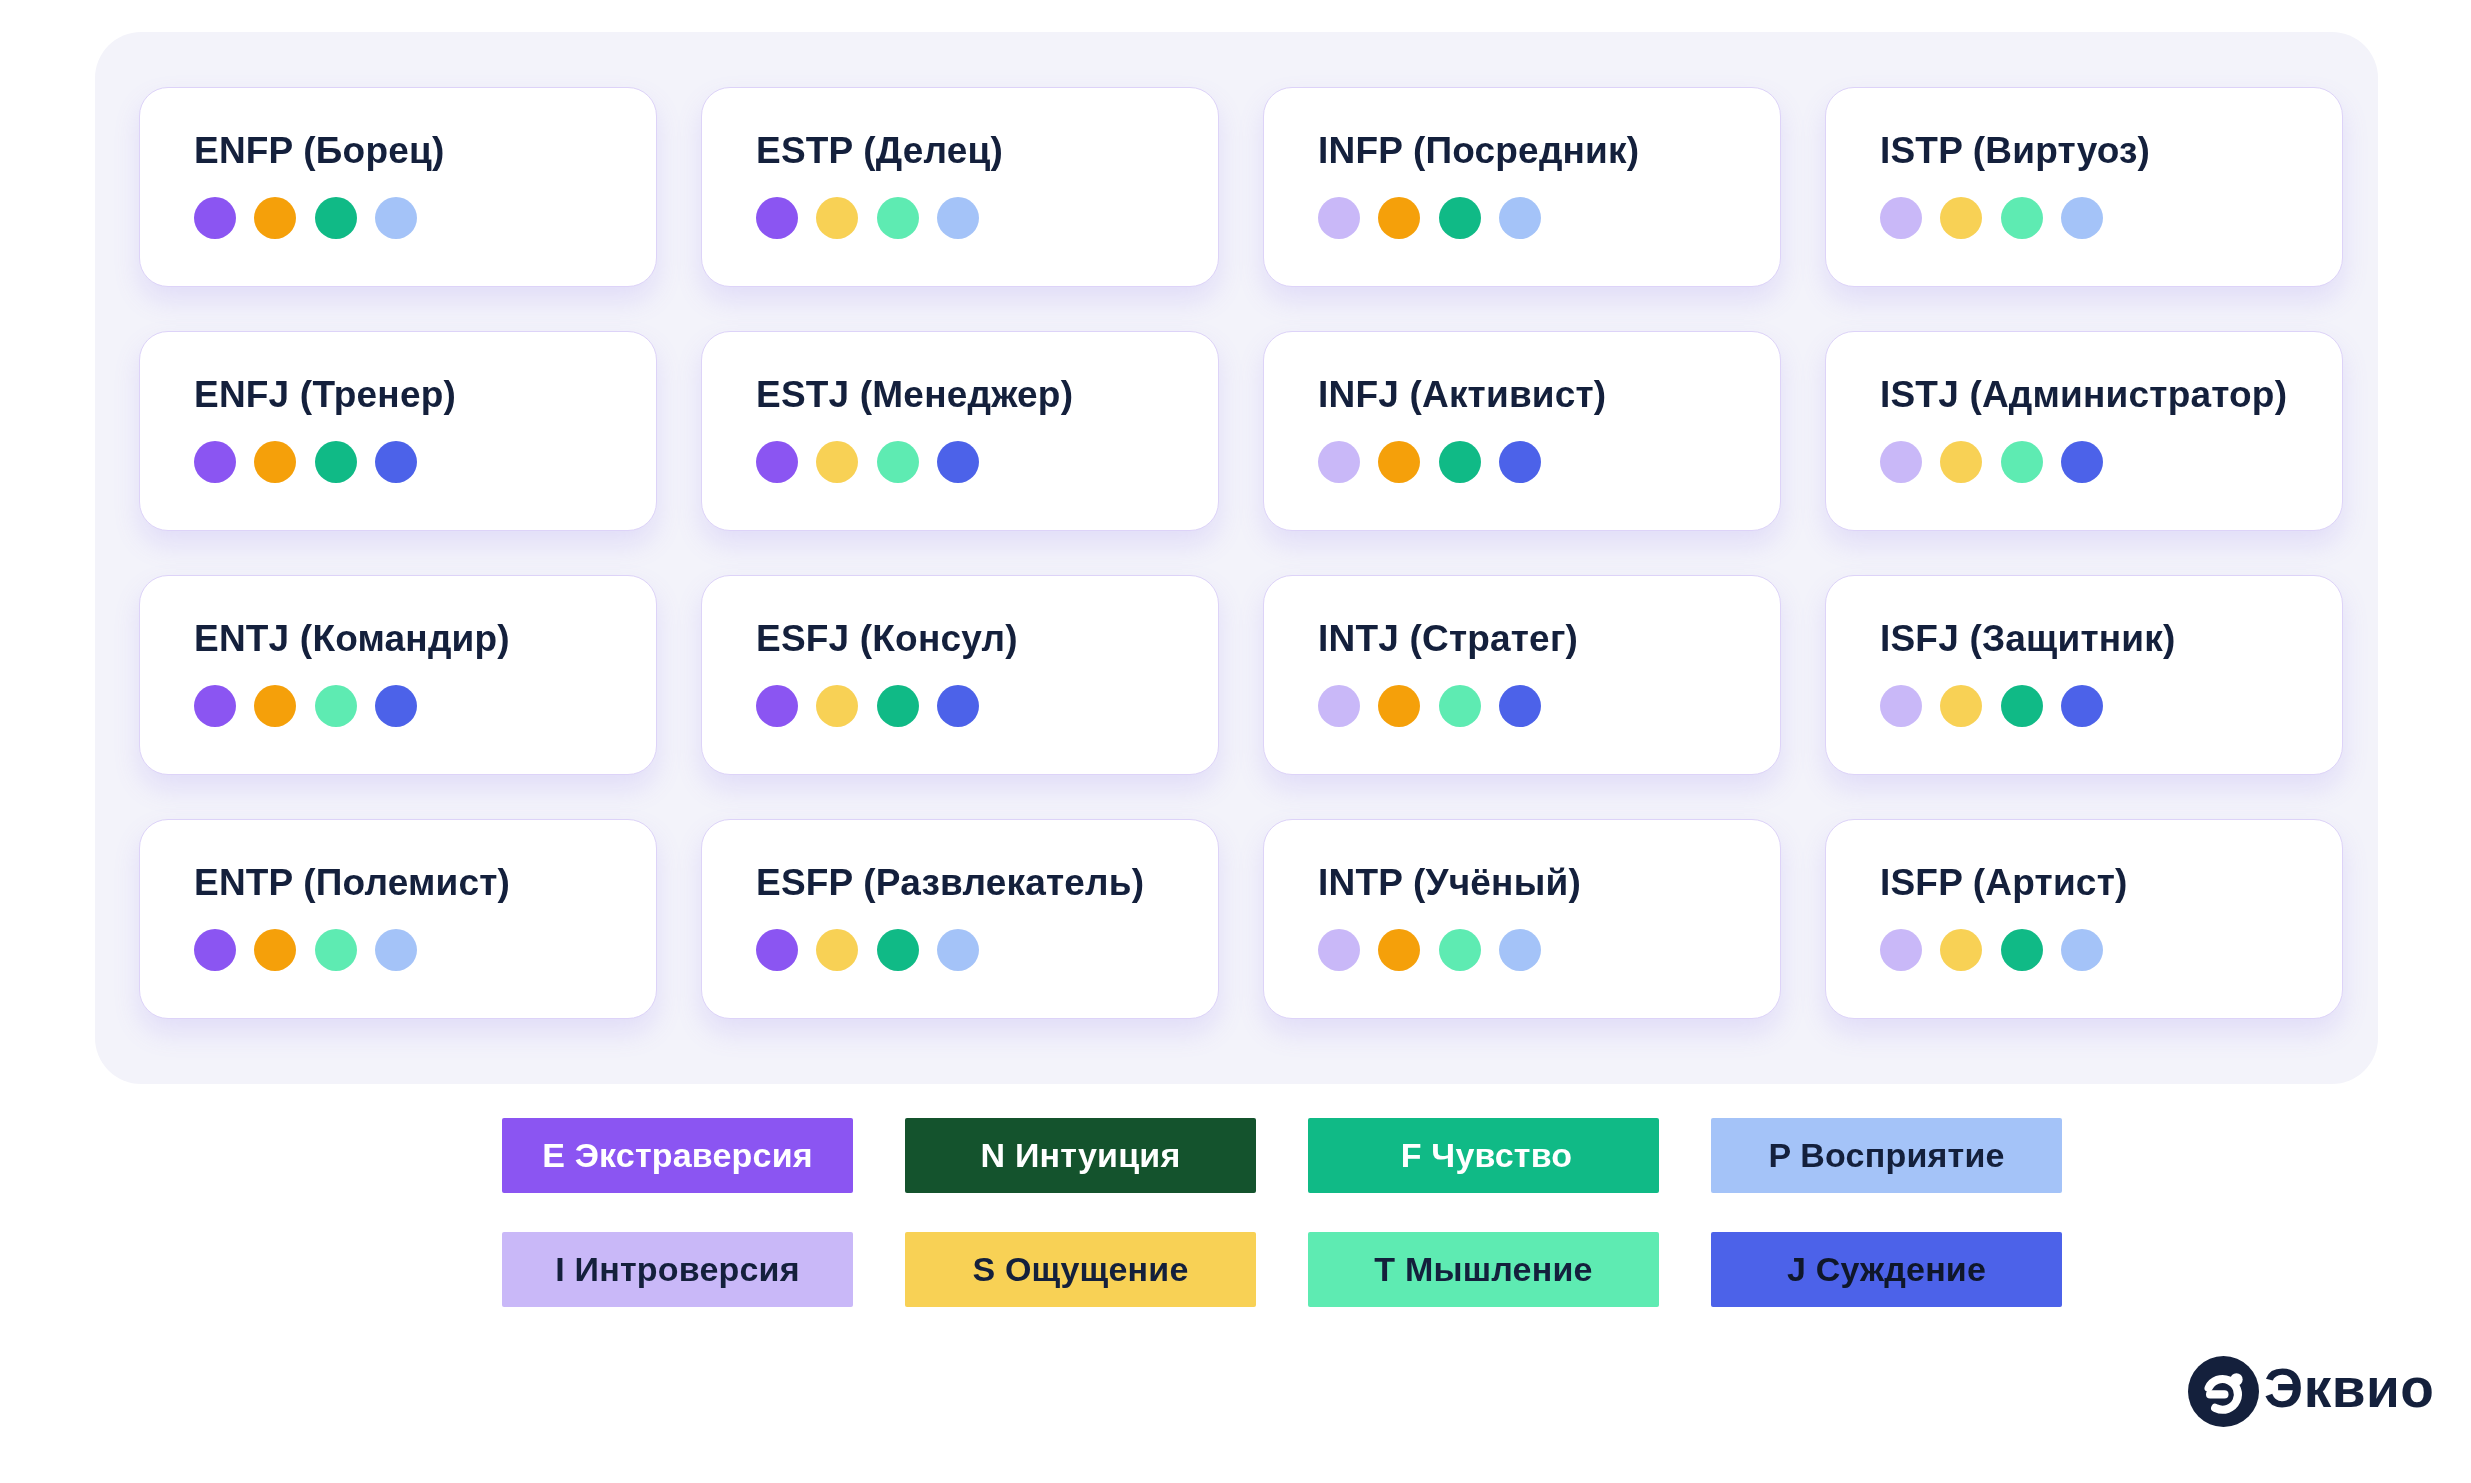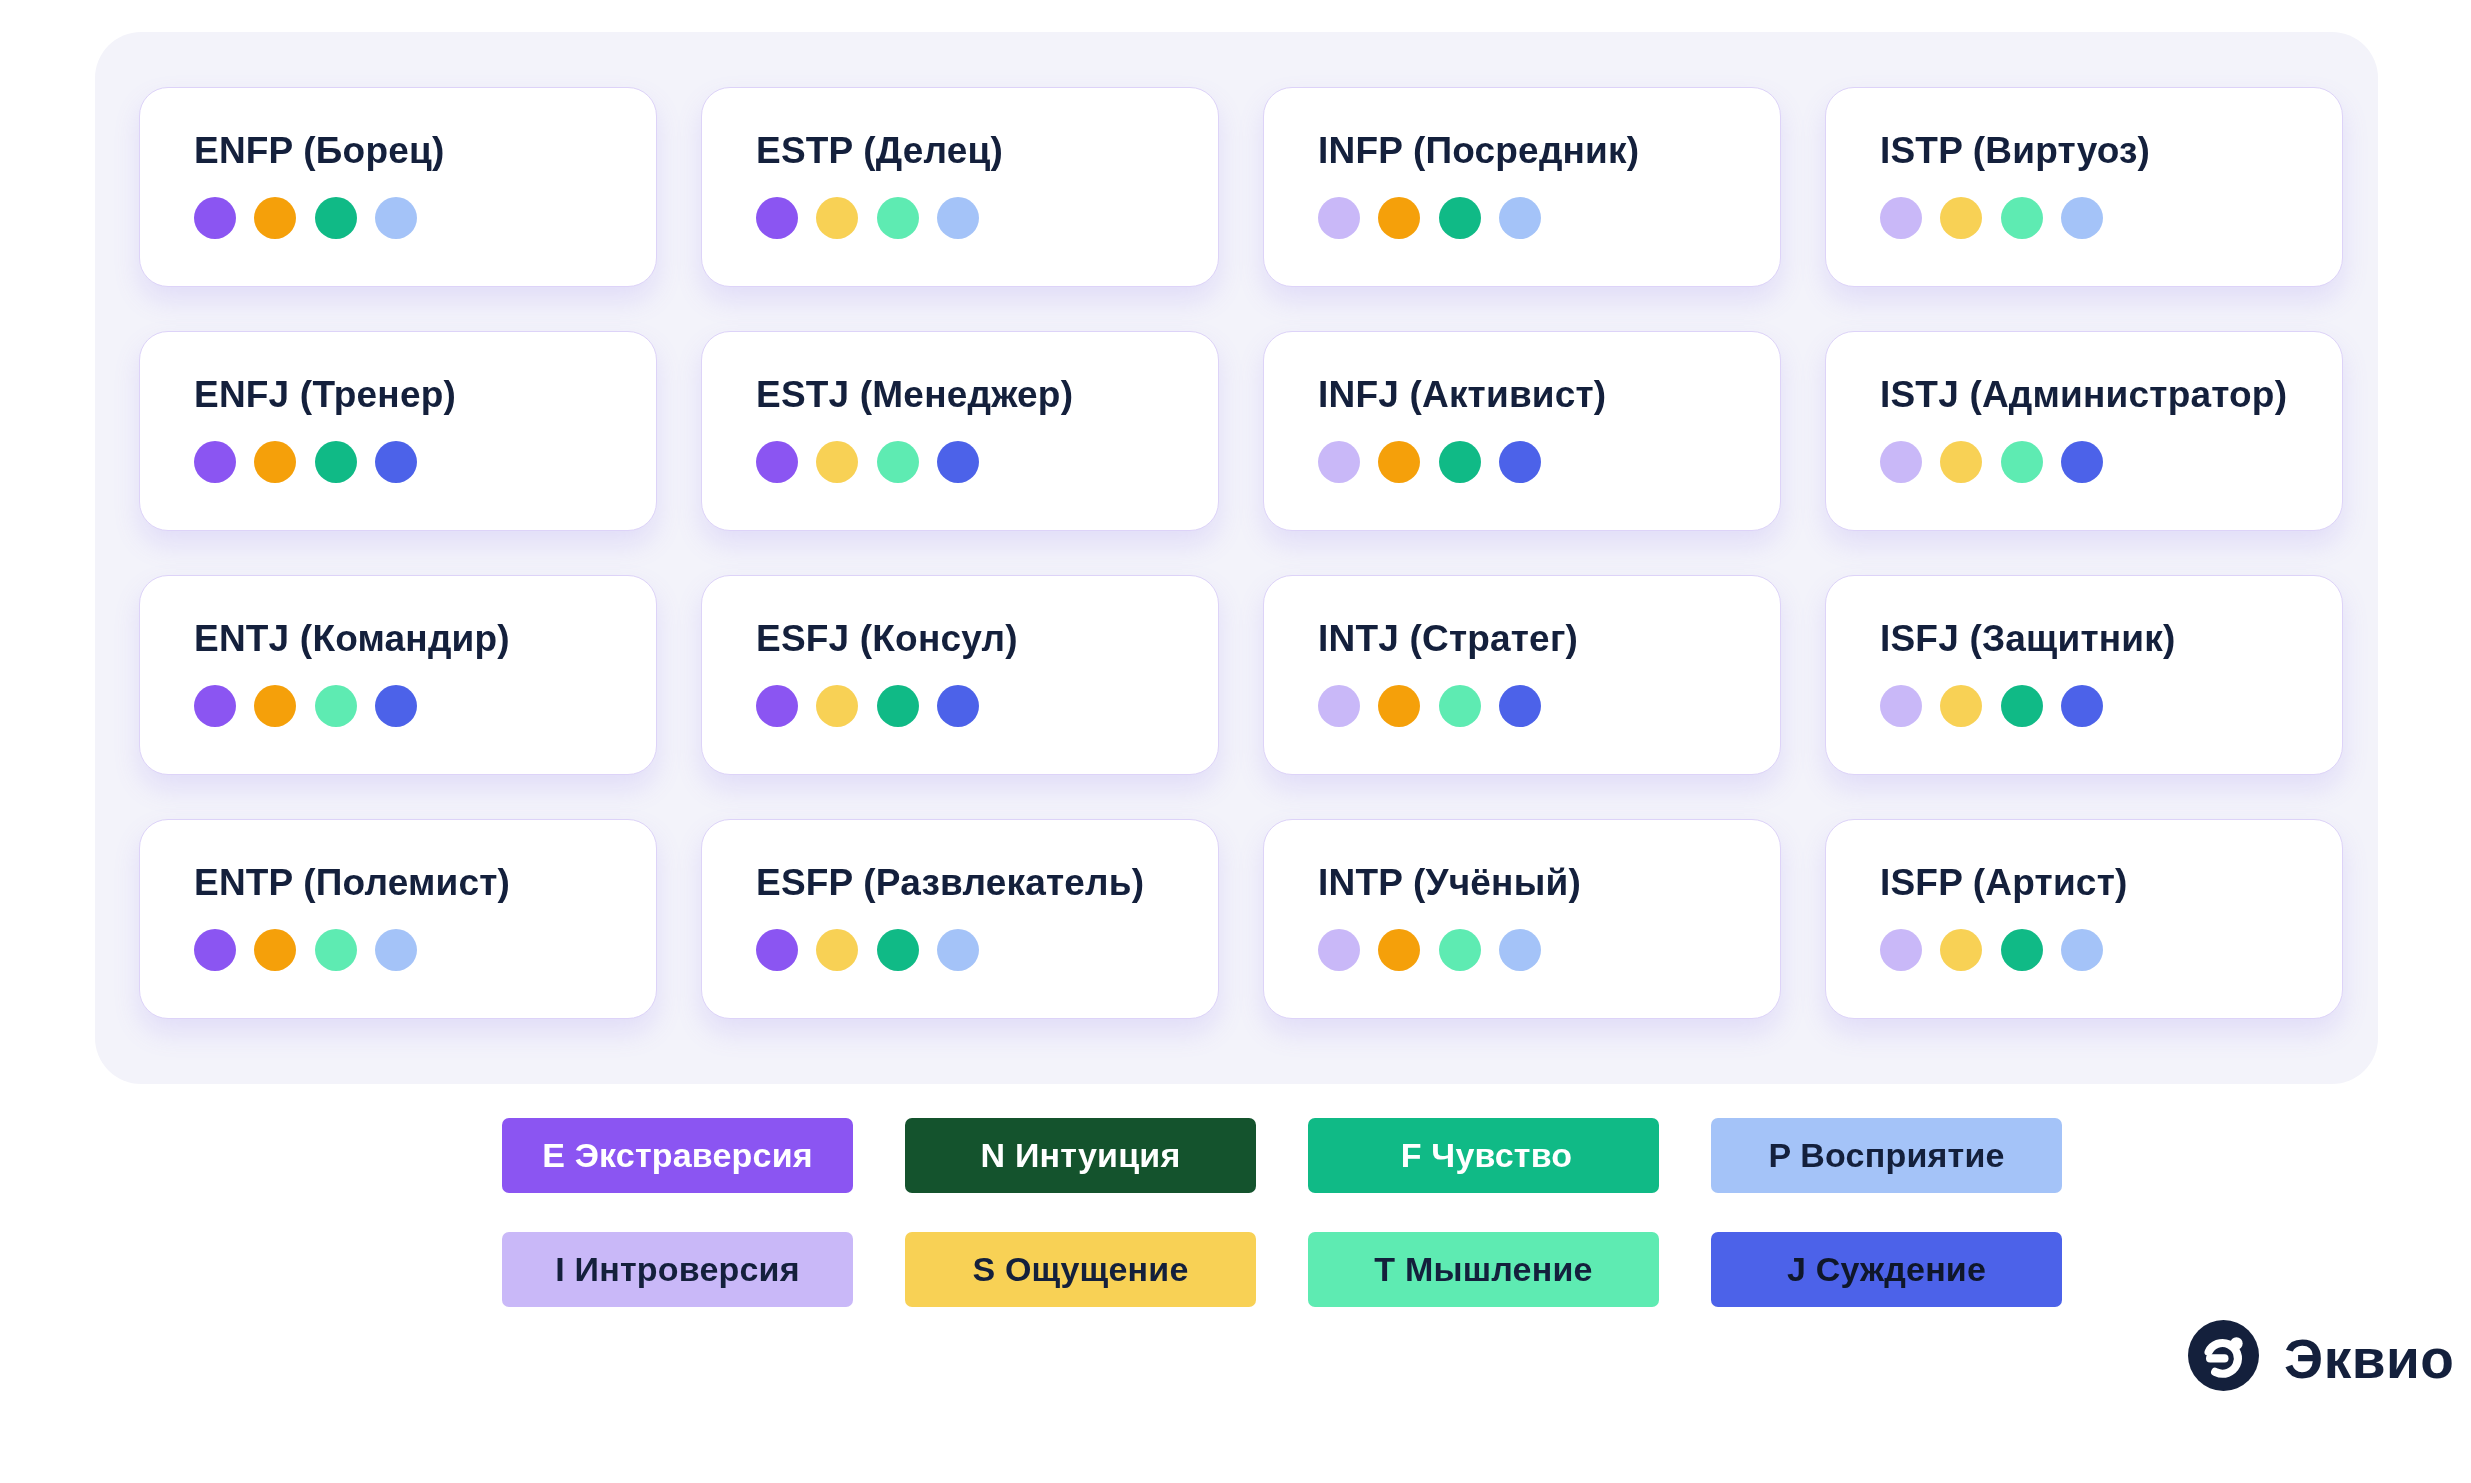--- a/index.html
+++ b/index.html
@@ -60,36 +60,36 @@
     position: absolute;
     left: 502px;
     top: 1118px;
     display: grid;
     grid-template-columns: repeat(4, 351px);
     column-gap: 52px;
     row-gap: 39px;
   }
   .legend-badge {
     height: 75px;
-    border-radius: 7px;
+    border-radius: 2px;
     display: flex;
     align-items: center;
     justify-content: center;
     font-size: 34px;
     font-weight: 700;
     letter-spacing: 0.2px;
     white-space: nowrap;
   }
   .logo {
     position: absolute;
     left: 2188px;
-    top: 1320px;
+    top: 1356px;
     display: flex;
-    align-items: flex-end;
-    gap: 25px;
+    align-items: flex-start;
+    gap: 5px;
   }
   .logo-icon { width: 71px; height: 71px; display: block; }
   .logo-text {
     font-size: 55px;
     font-weight: 700;
     color: #14203C;
     letter-spacing: 0.5px;
   }
 </style>
 </head>

